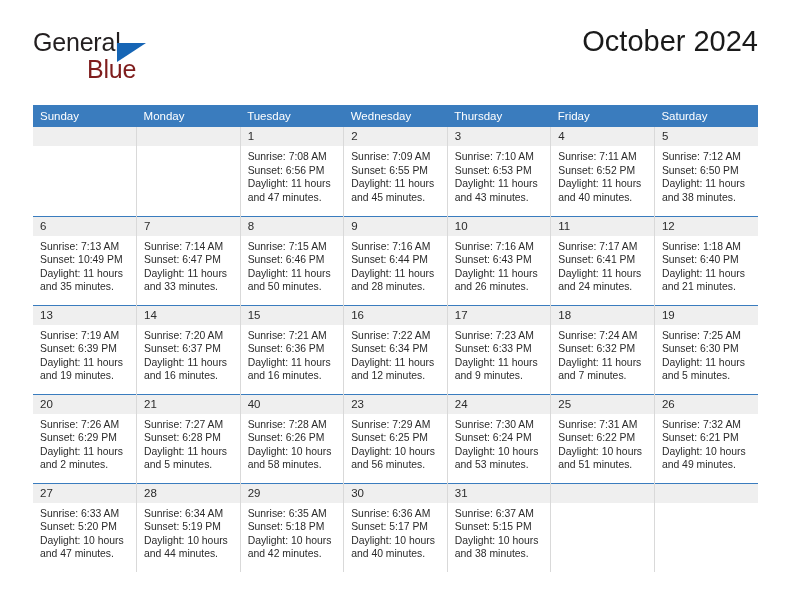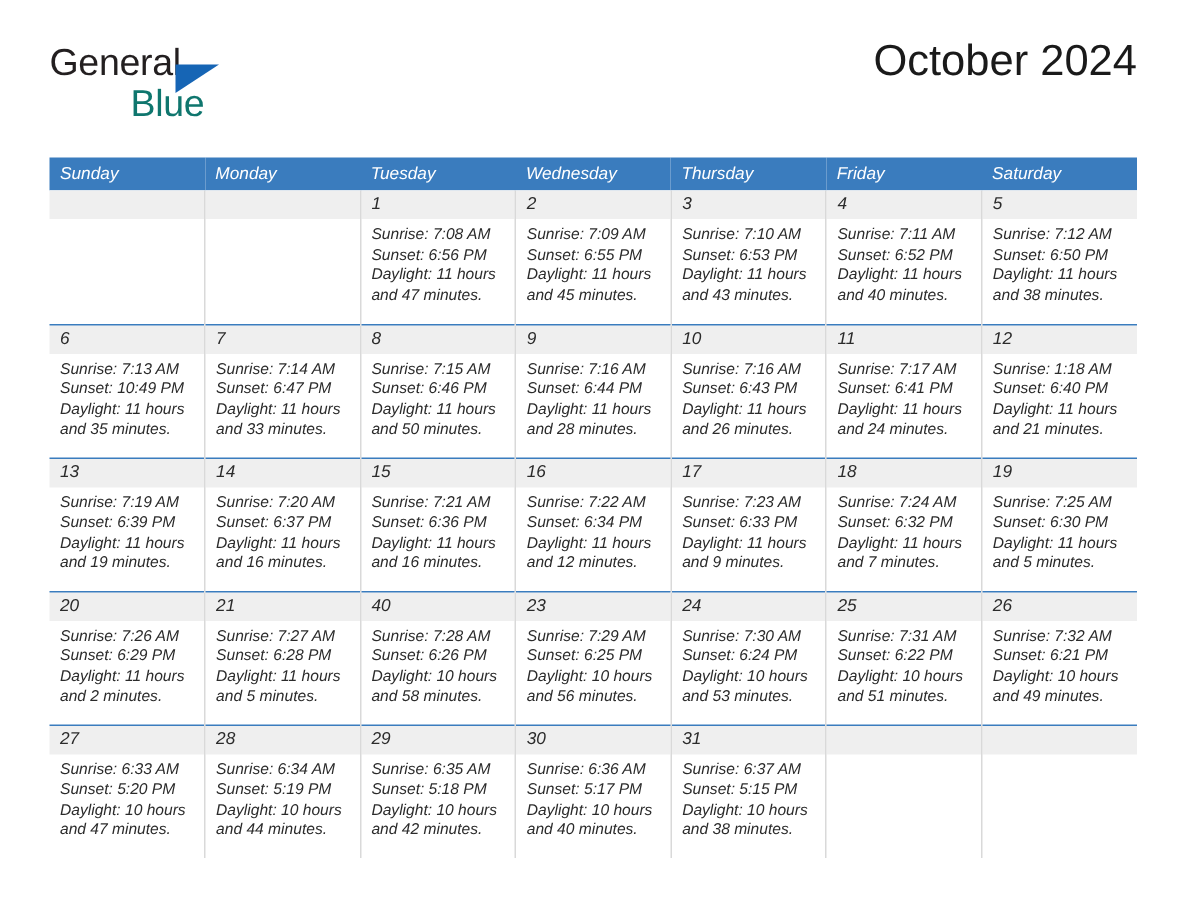--- a/index.html
+++ b/index.html
@@ -55,21 +55,21 @@
     height: 0;
     border-left: 29px solid #1665b5;
     border-bottom: 19px solid transparent;
   }
   .brand-blue {
     position: absolute;
     left: 54px;
     top: 27px;
     font-size: 25px;
     letter-spacing: -0.2px;
-    color: #0f766e;
+    color: #7f1d1d;
   }
 
   .title-block {
     position: absolute;
     right: 0;
     top: -4px;
     text-align: center;
   }
   .cal-title {
     font-size: 29px;
@@ -86,21 +86,20 @@
   }
 
   
   .calendar {
     position: absolute;
     left: 33px;
     top: 105px;
     width: 725px;
     border-collapse: collapse;
     table-layout: fixed;
-    font-style: italic;
   }
 
   .calendar th {
     background: #3a7cbe;
     color: #ffffff;
     font-size: 11.5px;
     font-weight: normal;
     text-align: left;
     padding: 5px 0 5px 7px;
     height: 19px;

